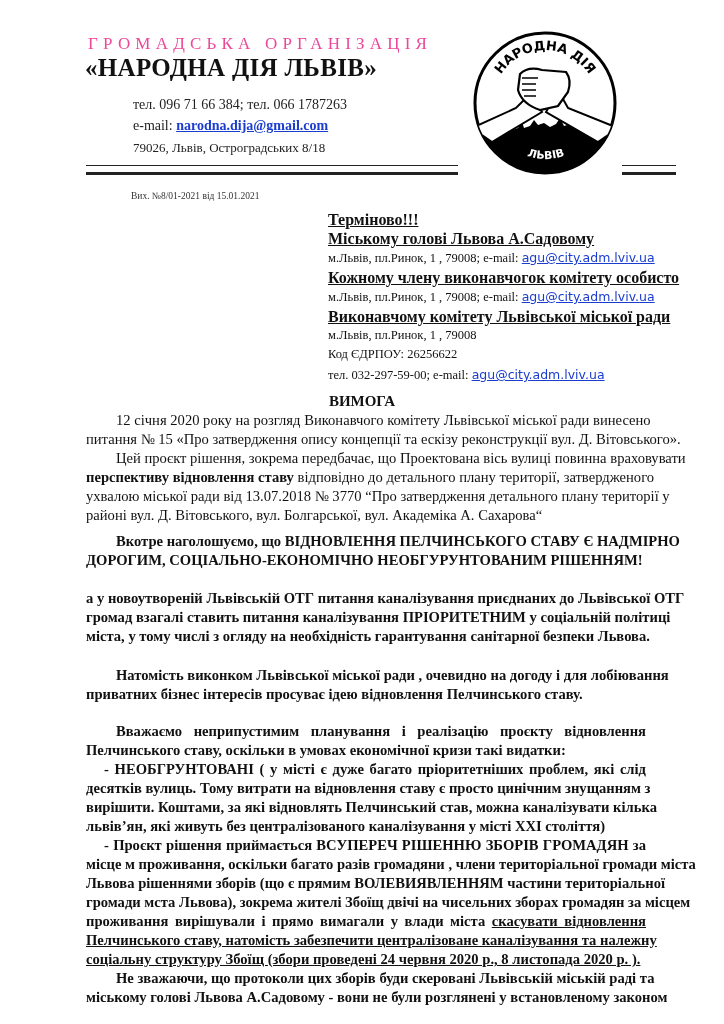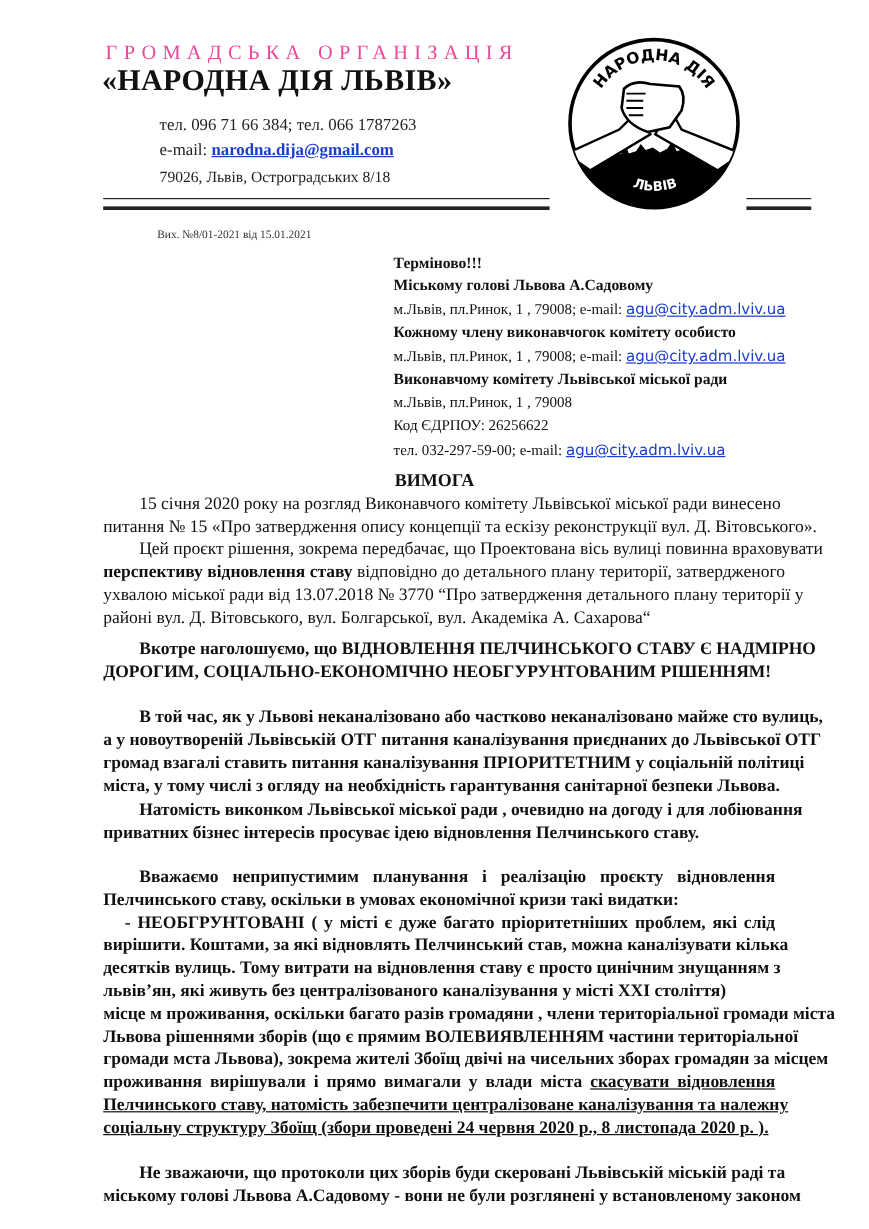--- a/index.html
+++ b/index.html
@@ -15,21 +15,21 @@
     left: 85px; top: 54px; font-size: 25px; font-weight: bold; letter-spacing: 0.3px;
   }
   .contact { left: 87px; font-size: 14px; color: #222; margin-left: 46px; }
   .contact.small { font-size: 13px; }
   a.link { color: #1a3ccf; text-decoration: underline; font-weight: bold; }
   a.link-sans { color: #1a3ccf; text-decoration: underline; font-family: "DejaVu Sans", sans-serif; font-size: 12.5px; }
   .rule { position: absolute; background: #222; }
   .logo { left: 472px; top: 30px; width: 146px; height: 146px; }
   .outgoing { left: 131px; top: 191px; font-size: 9.5px; color: #333; }
   .addr { left: 328px; font-size: 12.5px; white-space: nowrap; }
-  .addr.b { font-weight: bold; font-size: 13px; }
+  .addr.b { font-weight: bold; font-size: 16px; text-decoration: underline; }
   .title { left: 0; width: 724px; text-align: center; top: 393px; font-size: 15px; font-weight: bold; }
   .para {
     position: absolute; left: 86px; width: 560px; font-size: 14.6px; line-height: 19px;
     text-align: justify; text-align-last: left;
   }
   .para.b { font-weight: bold; font-family: "Liberation Serif", serif; }
   .line { display: block; white-space: nowrap; text-align: justify; text-align-last: justify; }
   .line.last { text-align-last: left; }
   .ind { text-indent: 30px; }
   u.ul { text-decoration: underline; }
@@ -91,61 +91,61 @@
 <div class="abs addr b" style="top:308px">Виконавчому  комітету Львівської міської ради</div>
 <div class="abs addr" style="top:328px">м.Львів, пл.Ринок, 1 , 79008</div>
 <div class="abs addr" style="top:347px">Код ЄДРПОУ: 26256622</div>
 <div class="abs addr" style="top:367px">
   <span>тел. 032-297-59-00; e-mail: </span><a class="link-sans">agu@city.adm.lviv.ua</a>
 </div>
 
 <div class="abs title">ВИМОГА</div>
 
 <div class="para" style="top:411px">
-  <span class="line ind">15 січня 2020 року  на розгляд Виконавчого комітету Львівської міської ради винесено</span>
+  <span class="line ind">12 січня 2020 року  на розгляд Виконавчого комітету Львівської міської ради винесено</span>
   <span class="line last">питання № 15 «Про затвердження опису концепції та ескізу реконструкції вул. Д. Вітовського».</span>
 </div>
 
 <div class="para" style="top:449px">
   <span class="line ind">Цей проєкт рішення, зокрема передбачає, що  Проектована вісь вулиці повинна враховувати</span>
   <span class="line"><b>перспективу відновлення ставу</b><span> відповідно до детального плану території, затвердженого</span></span>
   <span class="line">ухвалою міської ради від 13.07.2018 № 3770 “Про затвердження детального плану території у</span>
   <span class="line last">районі вул. Д. Вітовського, вул. Болгарської, вул. Академіка А. Сахарова“</span>
 </div>
 
 <div class="para b" style="top:532px">
   <span class="line ind">Вкотре наголошуємо, що ВІДНОВЛЕННЯ ПЕЛЧИНСЬКОГО СТАВУ Є НАДМІРНО</span>
   <span class="line last">ДОРОГИМ, СОЦІАЛЬНО-ЕКОНОМІЧНО НЕОБГУРУНТОВАНИМ РІШЕННЯМ!</span>
 </div>
 
 <div class="para b" style="top:589px">
-  <span class="line ind">В той час, як у Львові  неканалізовано або частково неканалізовано майже сто вулиць,</span>
   <span class="line">а у новоутвореній Львівській ОТГ питання каналізування приєднаних до  Львівської ОТГ</span>
   <span class="line">громад  взагалі ставить питання каналізування ПРІОРИТЕТНИМ  у соціальній політиці</span>
   <span class="line last">міста, у тому числі з огляду на необхідність гарантування санітарної безпеки Львова.</span>
 </div>
 
 <div class="para b" style="top:666px">
   <span class="line ind">Натомість виконком Львівської міської ради , очевидно на догоду і для лобіювання</span>
   <span class="line last">приватних бізнес інтересів просуває  ідею  відновлення Пелчинського ставу.</span>
 </div>
 
 <div class="para b" style="top:722px">
   <span class="line ind">Вважаємо   неприпустимим   планування   і   реалізацію   проєкту   відновлення</span>
   <span class="line last">Пелчинського ставу, оскільки в умовах економічної кризи такі видатки:</span>
 </div>
 
 <div class="para b" style="top:760px">
   <span class="line ind" style="text-indent:18px">-  НЕОБГРУНТОВАНІ ( у місті є дуже багато  пріоритетніших проблем, які слід</span>
+  <span class="line">десятків вулиць. Тому витрати на відновлення ставу  є  просто цинічним знущанням з</span>
   <span class="line">вирішити. Коштами, за які відновлять Пелчинський став, можна каналізувати кілька</span>
-  <span class="line">десятків вулиць. Тому витрати на відновлення ставу  є  просто цинічним знущанням з</span>
   <span class="line last">львів’ян, які живуть без централізованого каналізування у місті XXI століття)</span>
 </div>
 
 <div class="para b" style="top:836px">
+  <span class="line ind" style="text-indent:18px">-  Проєкт рішення приймається ВСУПЕРЕЧ РІШЕННЮ ЗБОРІВ ГРОМАДЯН за</span>
   <span class="line">місце м проживання, оскільки багато разів громадяни , члени територіальної громади міста</span>
   <span class="line">Львова рішеннями зборів (що є прямим ВОЛЕВИЯВЛЕННЯМ частини територіальної</span>
   <span class="line">громади мста Львова), зокрема жителі Збоїщ двічі  на чисельних зборах громадян  за місцем</span>
   <span class="line"><span>проживання вирішували і прямо вимагали у влади міста </span><u class="ul">скасувати відновлення</u></span>
   <span class="line"><u class="ul">Пелчинського ставу, натомість забезпечити централізоване каналізування та належну</u></span>
   <span class="line last"><u class="ul">соціальну структуру Збоїщ (збори проведені 24 червня 2020 р., 8 листопада 2020 р. ).</u></span>
 </div>
 
 <div class="para b" style="top:969px">
   <span class="line ind">Не зважаючи, що протоколи цих зборів буди скеровані Львівській міській раді та</span>

